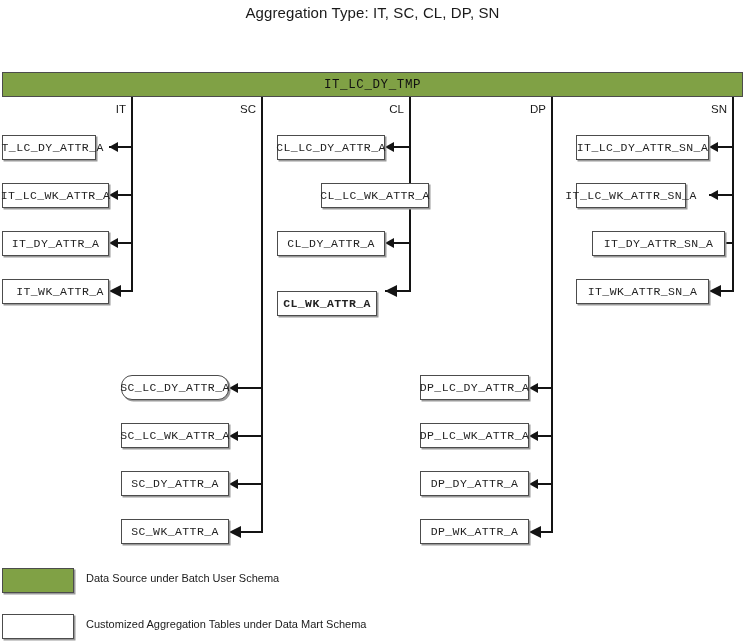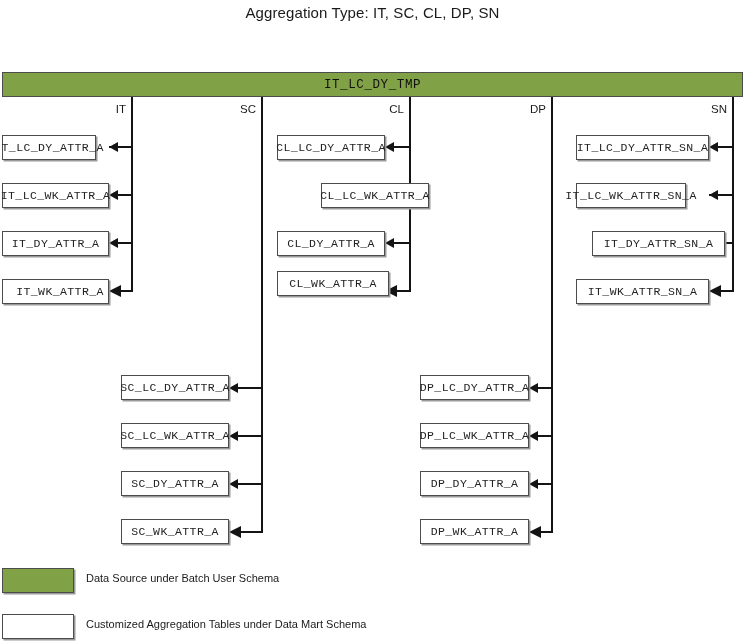--- a/index.html
+++ b/index.html
@@ -193,21 +193,21 @@
   </div>
 
   <div class="hline" style="left:385px; top:242px; width:25px;"></div>
   <div class="arrow-left" style="left:385px; top:238px;"></div>
   <div class="tbox" style="left:277px; top:231px; width:108px;">
     <span>CL_DY_ATTR_A</span>
   </div>
 
   <div class="hline thick" style="left:385px; top:290px; width:26px;"></div>
   <div class="arrow-left big" style="left:385px; top:285px;"></div>
-  <div class="tbox" style="left:277px; top:271px; width:112px;">
+  <div class="tbox" style="left:277px; top:291px; width:100px;font-weight:bold;">
     <span>CL_WK_ATTR_A</span>
   </div>
 
   <div class="hline" style="left:709px; top:146px; width:25px;"></div>
   <div class="arrow-left" style="left:709px; top:142px;"></div>
   <div class="tbox" style="left:576px; top:135px; width:133px;">
     <span>IT_LC_DY_ATTR_SN_A</span>
   </div>
 
   <div class="hline" style="left:709px; top:194px; width:25px;"></div>
@@ -223,21 +223,21 @@
   </div>
 
   <div class="hline thick" style="left:709px; top:290px; width:25px;"></div>
   <div class="arrow-left big" style="left:709px; top:285px;"></div>
   <div class="tbox" style="left:576px; top:279px; width:133px;">
     <span>IT_WK_ATTR_SN_A</span>
   </div>
 
   <div class="hline" style="left:229px; top:387px; width:33px;"></div>
   <div class="arrow-left" style="left:229px; top:383px;"></div>
-  <div class="tbox" style="left:121px; top:375px; width:108px;">
+  <div class="tbox" style="left:121px; top:375px; width:108px;border-radius:11px;">
     <span>SC_LC_DY_ATTR_A</span>
   </div>
 
   <div class="hline" style="left:229px; top:435px; width:33px;"></div>
   <div class="arrow-left" style="left:229px; top:431px;"></div>
   <div class="tbox" style="left:121px; top:423px; width:108px;">
     <span>SC_LC_WK_ATTR_A</span>
   </div>
 
   <div class="hline" style="left:229px; top:483px; width:33px;"></div>

